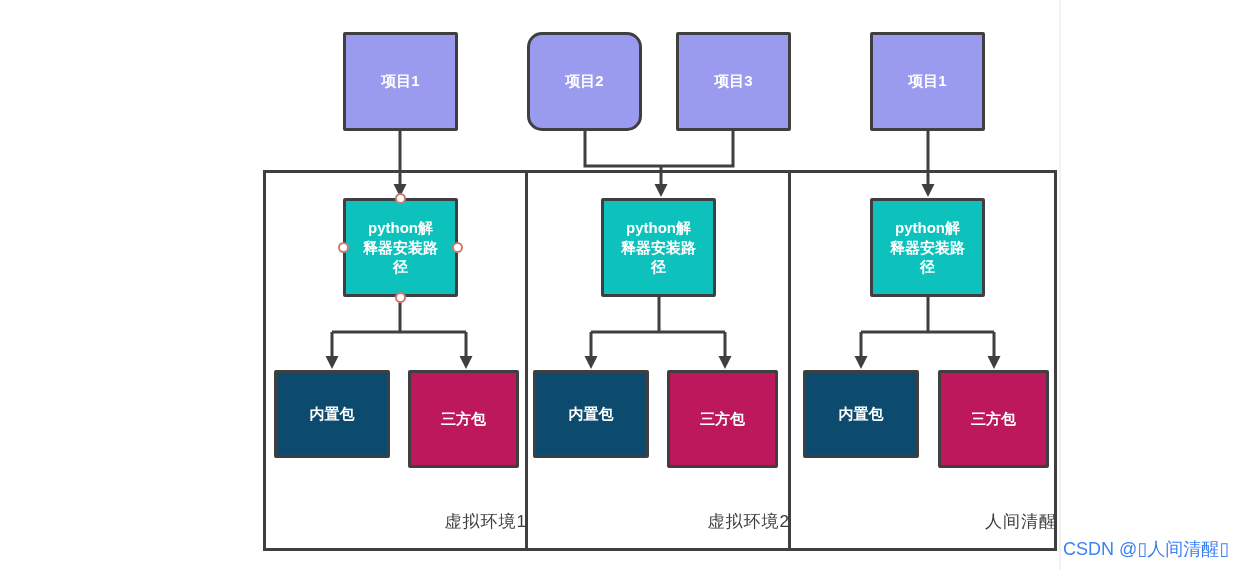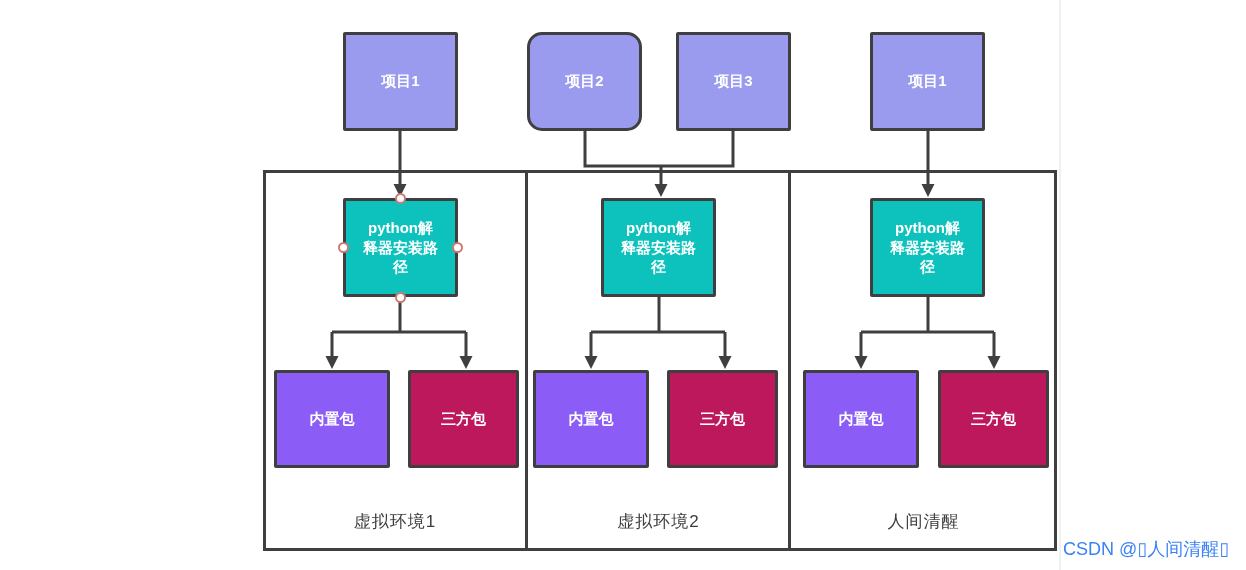--- a/index.html
+++ b/index.html
@@ -11,32 +11,32 @@
   .node{
     position:absolute;box-sizing:border-box;border:3px solid #3f3f3f;
     display:flex;align-items:center;justify-content:center;text-align:center;
     color:#ffffff;font-weight:bold;font-size:15px;border-radius:2px;
   }
   .node .lbl{display:block;}
   .project{background:#9a9aee;width:115px;height:99px;top:32px;}
   .p1{left:343px;} .p2{left:527px;border-radius:15px;} .p3{left:676px;} .p4{left:870px;}
   .interp{background:#0dc2bd;width:115px;height:99px;top:198px;line-height:1.32;padding:12px 15px;word-break:break-word;}
   .i1{left:343px;} .i2{left:601px;} .i3{left:870px;}
-  .pkg-red{background:#8b5cf6;width:116px;height:98px;top:370px;}
+  .pkg-red{background:#0c4a6e;width:116px;height:88px;top:370px;}
   .r1{left:274px;} .r2{left:533px;} .r3{left:803px;}
   .pkg-green{background:#be185d;width:111px;height:98px;top:370px;}
   .g1{left:408px;} .g2{left:667px;} .g3{left:938px;}
   .env-outline{
     position:absolute;box-sizing:border-box;left:263px;top:170px;width:794px;height:381px;
     border:3px solid #3f3f3f;background:transparent;
   }
   .divider{position:absolute;width:3px;top:170px;height:381px;background:#3f3f3f;}
   .d1{left:525px;} .d2{left:788px;}
   .env-label{
-    position:absolute;top:510px;font-size:17px;color:#3d3d3d;text-align:center;
+    position:absolute;top:510px;font-size:17px;color:#3d3d3d;text-align:right;
     letter-spacing:1px;
   }
   .el1{left:263px;width:264px;} .el2{left:527px;width:263px;} .el3{left:790px;width:267px;}
   .connect-point{
     position:absolute;width:11px;height:11px;border-radius:50%;box-sizing:border-box;
     background:#ffffff;border:2px solid #cc7a75;z-index:5;
   }
   .cp-top{left:395px;top:193px;}
   .cp-left{left:338px;top:242px;}
   .cp-right{left:452px;top:242px;}

